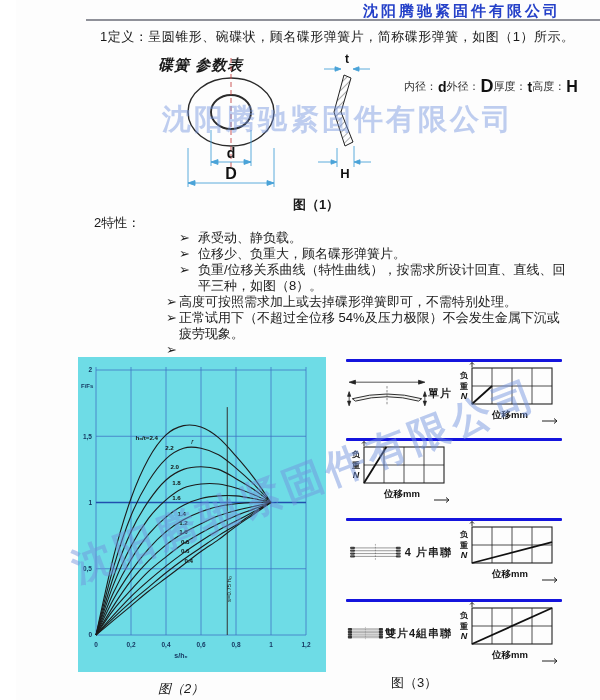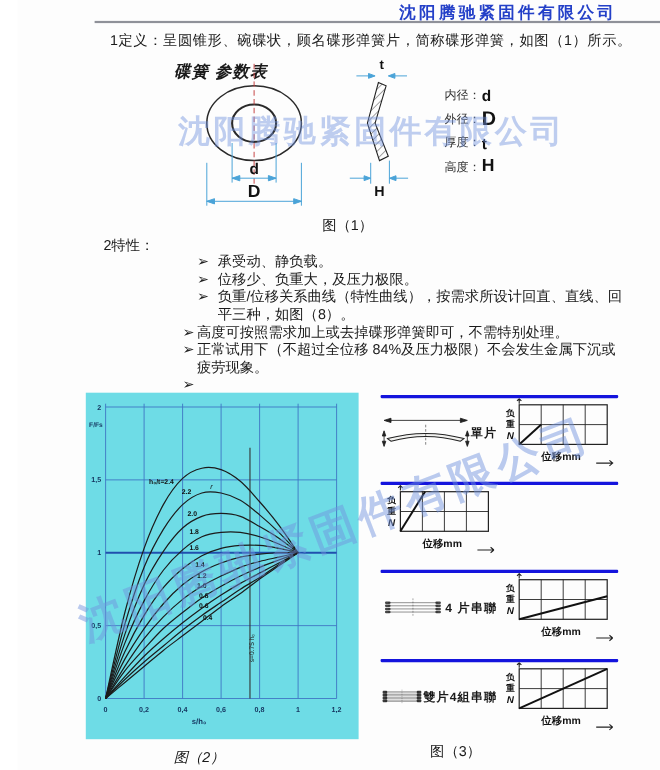--- a/index.html
+++ b/index.html
@@ -7,29 +7,29 @@
         font-family:"Liberation Sans","DejaVu Sans",sans-serif;color:#1a1a1a;margin-left:16px;}
   
   .company-header{position:absolute;top:2px;right:55px;font-size:15px;font-weight:bold;
         color:#2440c8;letter-spacing:3px;white-space:nowrap;}
   .header-rule{position:absolute;left:70px;top:19px;width:528px;height:2px;background:#8f9199;}
   
   .intro{position:absolute;left:84px;top:28px;font-size:13px;white-space:nowrap;letter-spacing:0.5px;text-align:center;}
   
   .fig1-title{position:absolute;left:142px;top:56px;font-size:15px;font-weight:bold;letter-spacing:1px;font-style:italic;}
   .fig1-svg{position:absolute;left:138px;top:50px;}
-  .fig1-params{position:absolute;left:388px;top:76px;display:flex;flex-direction:column;}
+  .fig1-params{position:absolute;left:388px;top:76px;display:flex;flex-direction:row;}
   .p-row{display:flex;align-items:center;height:21.5px;}
   .p-label{font-size:11px;color:#333;width:34px;}
   .p-val{font-weight:bold;color:#111;}
   .p-row:nth-child(1) .p-val{font-size:14px;}
   .p-row:nth-child(2) .p-val{font-size:18px;}
   .p-row:nth-child(3) .p-val{font-size:14px;}
   .p-row:nth-child(4) .p-val{font-size:16px;}
-  .fig1-caption{position:absolute;left:240px;top:196px;width:120px;text-align:center;font-size:13px;}
+  .fig1-caption{position:absolute;left:240px;top:196px;width:120px;text-align:center;font-size:13px;font-weight:bold;}
   
   .features-heading{position:absolute;left:78px;top:214px;font-size:13px;}
   .features-list{position:absolute;left:0;top:230px;width:600px;}
   .feature-item{display:flex;font-size:13px;line-height:16px;}
   .feature-item.gA{padding-left:163px;}
   .feature-item.gA .bullet{width:19px;flex:none;}
   .feature-item.gA .ftext{width:372px;}
   .feature-item.gB{padding-left:150px;}
   .feature-item.gB .bullet{width:13px;flex:none;}
   .feature-item.gB .ftext{width:382px;}
@@ -134,33 +134,33 @@
   <div class="fig1-caption">图（1）</div>
 
   <div class="features-heading">2特性：</div>
   <div class="features-list">
     <div class="feature-item gA">
       <span class="bullet">➢</span>
       <span class="ftext">承受动、静负载。</span>
       </div>
     <div class="feature-item gA">
       <span class="bullet">➢</span>
-      <span class="ftext">位移少、负重大，及压力极限。</span>
+      <span class="ftext">位移少、负重大，顾名碟形弹簧片。</span>
       </div>
     <div class="feature-item gA">
       <span class="bullet">➢</span>
       <span class="ftext">负重/位移关系曲线（特性曲线），按需求所设计回直、直线、回平三种，如图（8）。</span>
       </div>
     <div class="feature-item gB">
       <span class="bullet">➢</span>
       <span class="ftext">高度可按照需求加上或去掉碟形弹簧即可，不需特别处理。</span>
       </div>
     <div class="feature-item gB">
       <span class="bullet">➢</span>
-      <span class="ftext">正常试用下（不超过全位移 84%及压力极限）不会发生金属下沉或疲劳现象。</span>
+      <span class="ftext">正常试用下（不超过全位移 54%及压力极限）不会发生金属下沉或疲劳现象。</span>
       </div>
     <div class="feature-item gB">
       <span class="bullet">➢</span>
       </div>
   </div>
 
   <div class="fig2-panel">
     <svg id="chart-svg" width="248" height="315" viewBox="0 0 248 315">
         <line x1="18" y1="10" x2="18" y2="278" stroke="#3f74c4" stroke-width="0.8"></line>
         <text x="18" y="290" text-anchor="middle" font-size="6.5" font-weight="bold" fill="#14335e">0</text>

